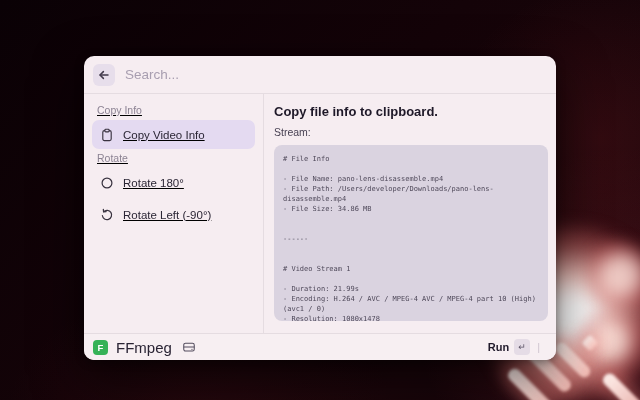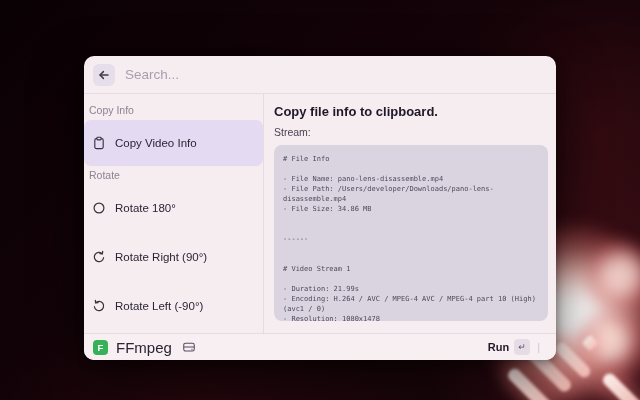--- a/index.html
+++ b/index.html
@@ -47,23 +47,23 @@
     background:#e7deeb; color:#423a4c; font-size:13px; line-height:1;
     display:flex; align-items:center; justify-content:center; cursor:pointer; }
   .search-input { flex:1; margin-left:10px; border:none; outline:none; background:transparent;
     font-family:"Liberation Sans", sans-serif; font-size:13.5px; color:#2a2434; }
   .search-input::placeholder { color:#a89eb0; }
 
   .win-body { flex:1; display:flex; min-height:0; }
 
   
   .sidebar { width:180px; flex:0 0 180px; border-right:1px solid #e5dce1;
-    padding:7px 0; }
+    padding:7px 8px;text-decoration:underline; }
   .section-label { font-size:10.5px; color:#8c8393; margin:3px 0 4px 5px; }
-  .sb-item { height:46px; border-radius:7px; display:flex; align-items:center;
+  .sb-item { height:29px; border-radius:7px; display:flex; align-items:center;
     gap:9px; padding:0 7px; font-size:11.5px; font-weight:500; color:#2b2635;
     cursor:pointer; margin-bottom:3px; }
   .sb-item.selected { background:#e4daf1; }
   .sb-icon { width:15px; height:15px; display:flex; align-items:center; justify-content:center; }
   .sb-icon svg { display:block; }
   .rotate-label { }
 
   
   .detail { flex:1; min-width:0; padding:8px 8px 12px 10px; display:flex; flex-direction:column; }
   .detail-title { font-size:13px; font-weight:700; color:#1e1828; margin:2px 0 7px; }
@@ -136,29 +136,20 @@
 
       <div class="sb-item">
         <span class="sb-icon">
           <svg width="14" height="14" viewBox="0 0 16 16" fill="none" stroke="#38323f" stroke-width="1.4">
             <circle cx="8" cy="8" r="5.6"></circle>
           </svg>
         </span>
         <span>Rotate 180°</span>
       </div>
 
-      <div class="sb-item">
-        <span class="sb-icon">
-          <svg width="14" height="14" viewBox="0 0 16 16" fill="none" stroke="#38323f" stroke-width="1.4" stroke-linecap="round" stroke-linejoin="round">
-            <path d="M11.8 4.2 A5.3 5.3 0 1 0 13.3 8.6"></path>
-            <path d="M12.2 1.5 L11.9 4.4 L9 4.1"></path>
-          </svg>
-        </span>
-        <span>Rotate Right (90°)</span>
-      </div>
 
       <div class="sb-item">
         <span class="sb-icon">
           <svg width="14" height="14" viewBox="0 0 16 16" fill="none" stroke="#38323f" stroke-width="1.4" stroke-linecap="round" stroke-linejoin="round">
             <path d="M4.2 4.2 A5.3 5.3 0 1 1 2.7 8.6"></path>
             <path d="M3.8 1.5 L4.1 4.4 L7 4.1"></path>
           </svg>
         </span>
         <span>Rotate Left (-90°)</span>
       </div>

